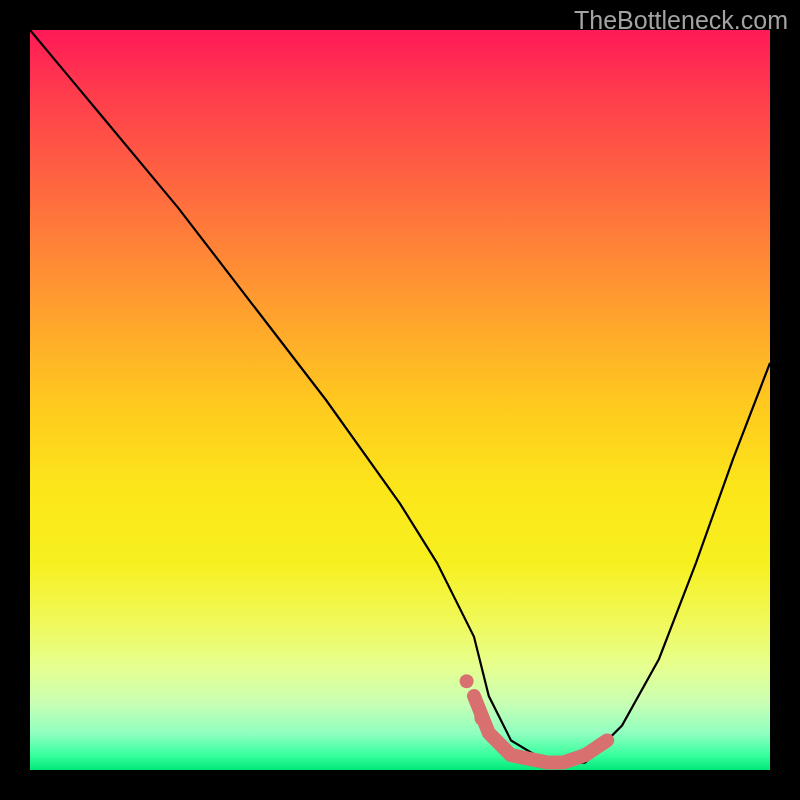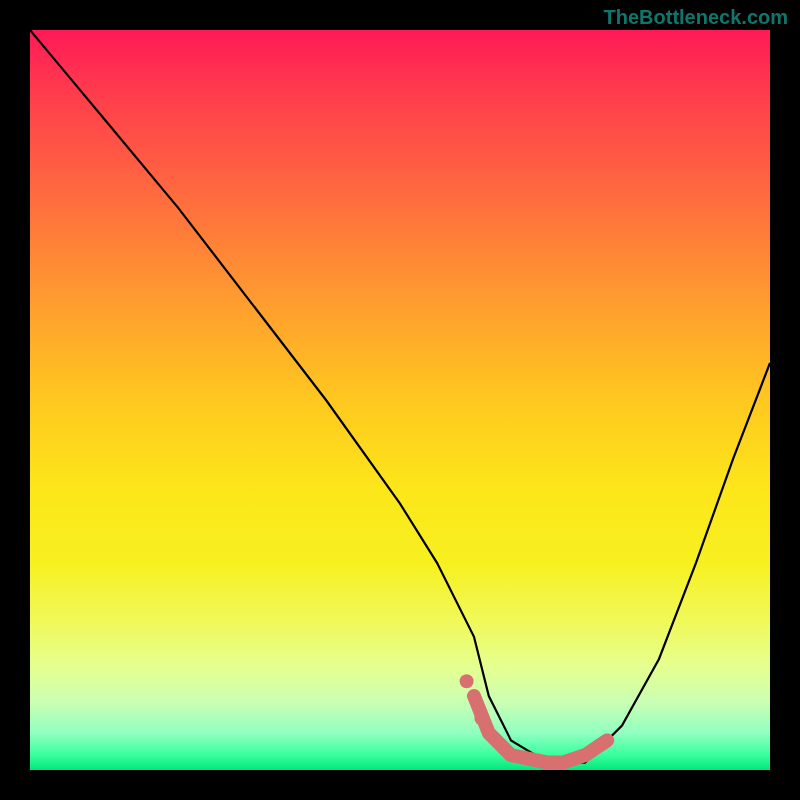--- a/index.html
+++ b/index.html
@@ -8,23 +8,23 @@
     width: 800px;
     height: 800px;
     background: #000;
     position: relative;
     font-family: Arial, sans-serif;
   }
   .watermark {
     position: absolute;
     top: 6px;
     right: 12px;
-    color: #0f766e;
-    font-size: 20px;
-    font-weight: 700;
+    color: #a3a3a3;
+    font-size: 25px;
+    font-weight: 400;
     z-index: 10;
   }
   .chart-frame {
     position: absolute;
     left: 30px;
     top: 30px;
     width: 740px;
     height: 740px;
     background: #000;
   }

